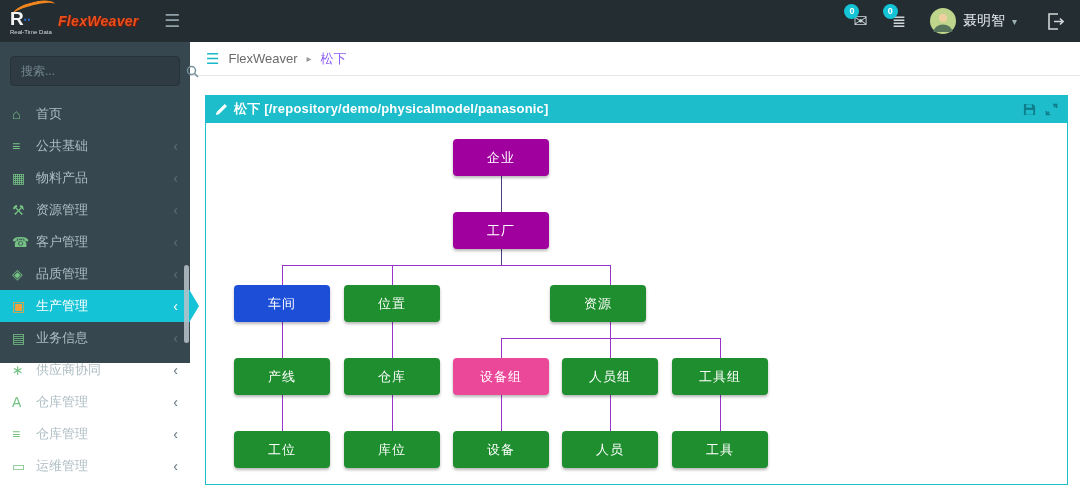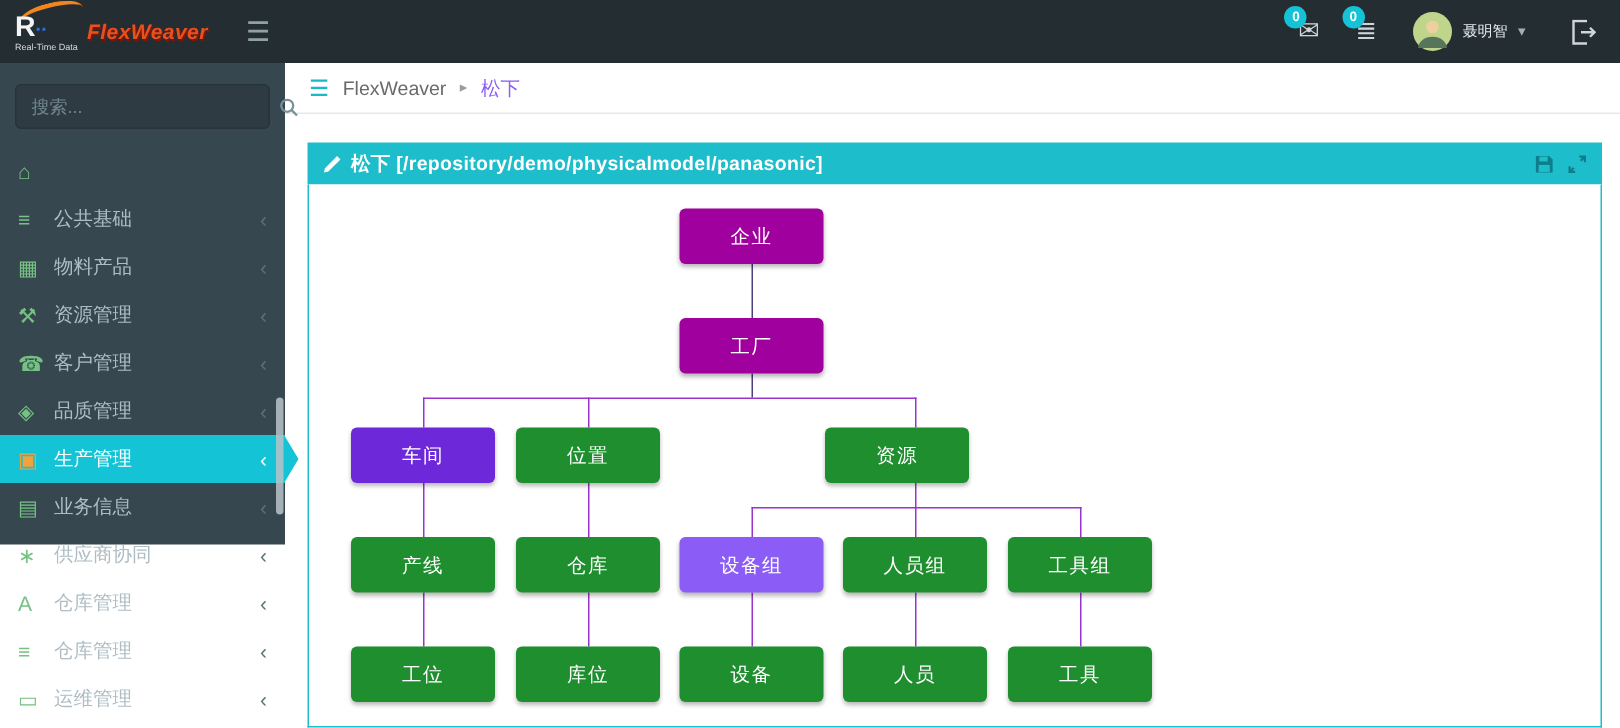--- a/index.html
+++ b/index.html
@@ -18,21 +18,21 @@
   .logo-sub { position:absolute; left:0; top:23px; font-size:6px; color:#d8dadc; white-space:nowrap; }
   .logo-name { margin-left:18px; font-size:14px; font-style:italic; font-weight:bold;
     color:#e8511e; text-shadow:1px 1px 0 #7e1606; letter-spacing:.3px; }
   .nav-hamburger { margin-left:4px; color:#90a0a7; font-size:18px; cursor:pointer; width:40px; text-align:center; }
   .nav-spacer { flex:1; }
   .nav-right { display:flex; align-items:center; gap:24px; margin-right:16px; }
   .nav-iconbtn { position:relative; color:#cfd6d8; font-size:17px; cursor:pointer; }
   .nav-badge { position:absolute; top:-7px; left:-9px; width:15px; height:15px; border-radius:50%;
     background:#14c3d6; color:#fff; font-size:9px; line-height:15px; text-align:center; font-weight:bold; }
   .nav-user { display:flex; align-items:center; gap:7px; cursor:pointer; }
-  .nav-user-name { color:#e3e8ea; font-size:10px; }
+  .nav-user-name { color:#e3e8ea; font-size:14px; }
   .nav-caret { color:#9fb0b6; font-size:10px; }
   .nav-logout { margin-left:6px; cursor:pointer; display:flex; align-items:center; }
 
   
   .sidebar { position:absolute; left:0; top:42px; width:190px; height:321px;
     background:#37474f; z-index:20; }
   .search-box { margin:14px 10px 12px 10px; height:30px; background:#2f3b43;
     border:1px solid #28323a; border-radius:4px; display:flex; align-items:center; }
   .search-box input { flex:1; background:transparent; border:none; outline:none;
     color:#a9bcc4; font-size:12px; padding:0 10px; font-family:inherit; }
@@ -127,20 +127,21 @@
     <span class="search-btn">
       <svg width="13" height="13" viewBox="0 0 13 13" fill="none" stroke="#76909c" stroke-width="1.5">
         <circle cx="5.5" cy="5.5" r="4"></circle>
         <path d="M8.6 8.6 L12 12"></path>
       </svg>
     </span>
   </div>
   <ul class="menu" id="menu">
       <li class="menu-item">
     <span class="mi-icon">⌂</span>
+    <span class="mi-label">首页</span>
     <span class="mi-caret"></span>
   </li>
       <li class="menu-item">
     <span class="mi-icon">≡</span>
     <span class="mi-label">公共基础</span>
     <span class="mi-caret">‹</span>
   </li>
       <li class="menu-item">
     <span class="mi-icon">▦</span>
     <span class="mi-label">物料产品</span>
@@ -237,26 +238,26 @@
           <div class="tc" style="left: 295px; top: 215px; width: 1px; height: 20px; background: rgb(153, 51, 204);"></div>
           <div class="tc" style="left: 404px; top: 215px; width: 1px; height: 20px; background: rgb(153, 51, 204);"></div>
           <div class="tc" style="left: 514px; top: 215px; width: 1px; height: 20px; background: rgb(153, 51, 204);"></div>
           <div class="tc" style="left: 76px; top: 272px; width: 1px; height: 36px; background: rgb(153, 51, 204);"></div>
           <div class="tc" style="left: 186px; top: 272px; width: 1px; height: 36px; background: rgb(153, 51, 204);"></div>
           <div class="tc" style="left: 295px; top: 272px; width: 1px; height: 36px; background: rgb(153, 51, 204);"></div>
           <div class="tc" style="left: 404px; top: 272px; width: 1px; height: 36px; background: rgb(153, 51, 204);"></div>
           <div class="tc" style="left: 514px; top: 272px; width: 1px; height: 36px; background: rgb(153, 51, 204);"></div>
           <div class="tree-node" style="left: 247px; top: 16px; background: rgb(160, 0, 158);">企业</div>
           <div class="tree-node" style="left: 247px; top: 89px; background: rgb(160, 0, 158);">工厂</div>
-          <div class="tree-node" style="left: 28px; top: 162px; background: #6d28d9;">车间</div>
+          <div class="tree-node" style="left: 28px; top: 162px; background: #1d4ed8;">车间</div>
           <div class="tree-node" style="left: 138px; top: 162px; background: rgb(30, 142, 46);">位置</div>
           <div class="tree-node" style="left: 344px; top: 162px; background: rgb(30, 142, 46);">资源</div>
           <div class="tree-node" style="left: 28px; top: 235px; background: rgb(30, 142, 46);">产线</div>
           <div class="tree-node" style="left: 138px; top: 235px; background: rgb(30, 142, 46);">仓库</div>
-          <div class="tree-node" style="left: 247px; top: 235px; background: #8b5cf6; font-family: Liberation Serif, serif;">设备组</div>
+          <div class="tree-node" style="left: 247px; top: 235px; background: #ec4899; font-family: Liberation Serif, serif;">设备组</div>
           <div class="tree-node" style="left: 356px; top: 235px; background: rgb(30, 142, 46);">人员组</div>
           <div class="tree-node" style="left: 466px; top: 235px; background: rgb(30, 142, 46);">工具组</div>
           <div class="tree-node" style="left: 28px; top: 308px; background: rgb(30, 142, 46);">工位</div>
           <div class="tree-node" style="left: 138px; top: 308px; background: rgb(30, 142, 46);">库位</div>
           <div class="tree-node" style="left: 247px; top: 308px; background: rgb(30, 142, 46);">设备</div>
           <div class="tree-node" style="left: 356px; top: 308px; background: rgb(30, 142, 46);">人员</div>
           <div class="tree-node" style="left: 466px; top: 308px; background: rgb(30, 142, 46);">工具</div>
         </div>
     </div>
   </div>

